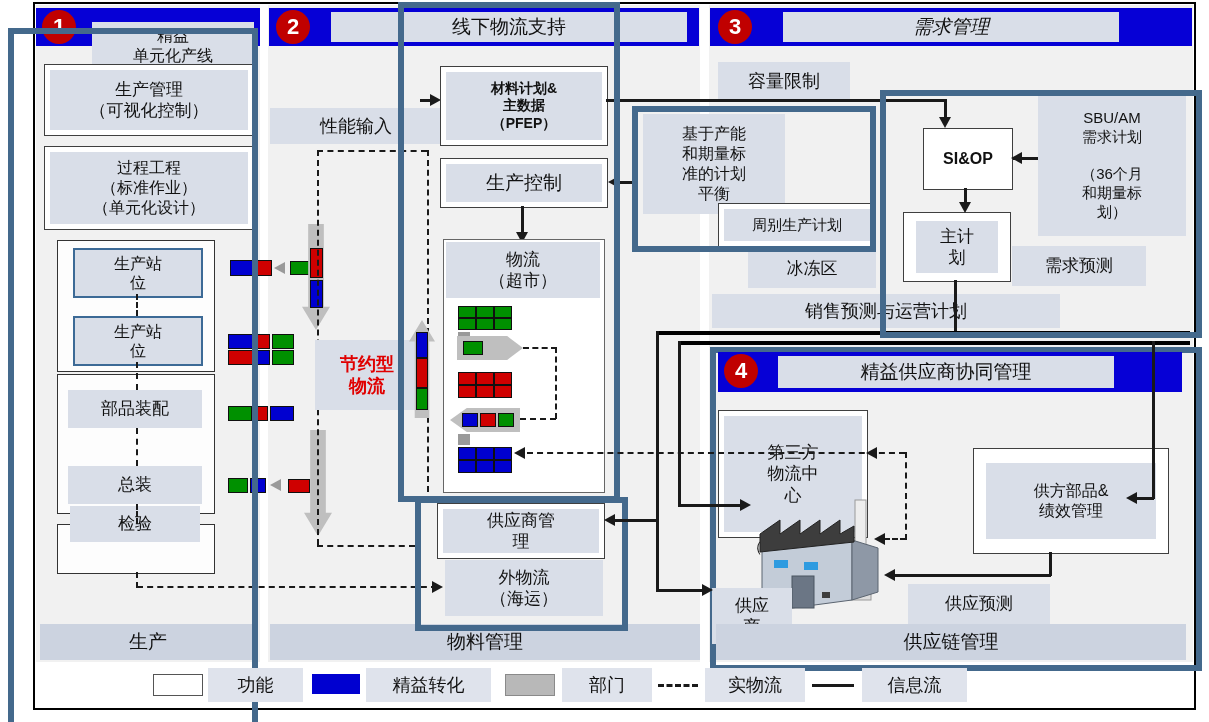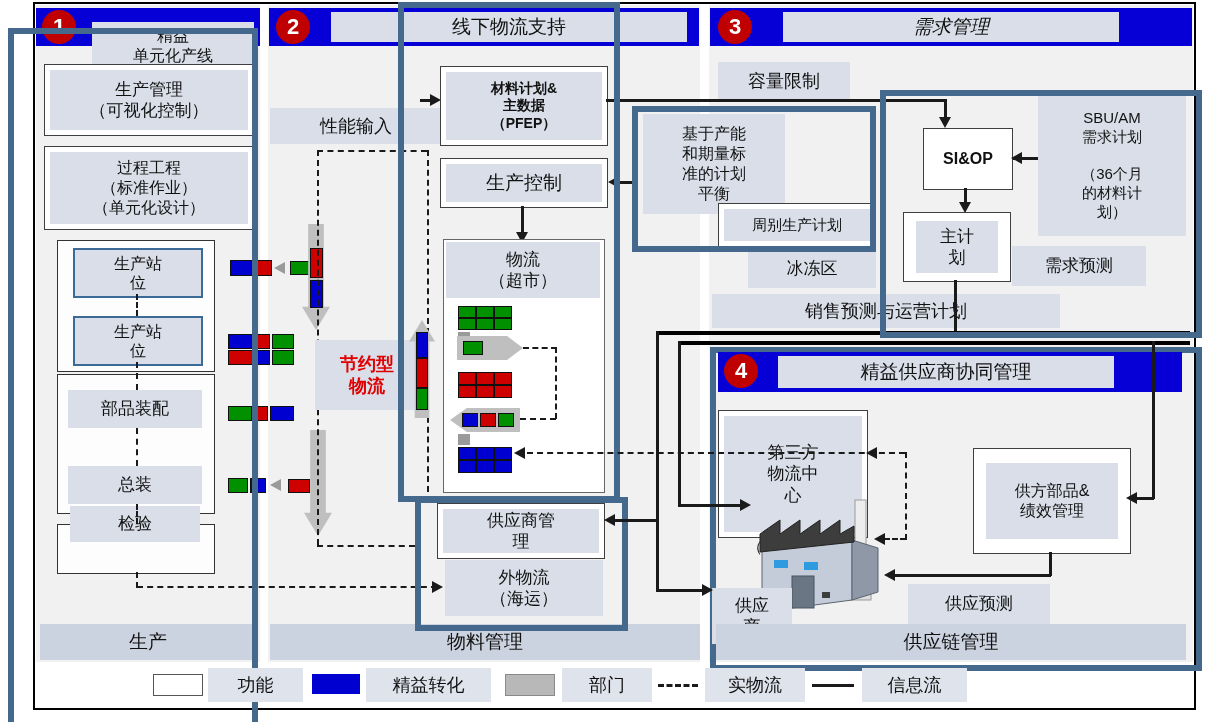--- a/index.html
+++ b/index.html
@@ -207,21 +207,21 @@
   <div class="abs gbox" style="left:712px;top:294px;width:348px;height:34px;font-size:18px;">销售预测与运营计划</div>
   <div class="abs gbox" style="left:748px;top:250px;width:128px;height:38px;font-size:17px;">冰冻区</div>
 
   <div class="abs wbox" style="left:923px;top:128px;width:88px;height:60px;background:#fff;display:flex;align-items:center;justify-content:center;">
     <span style="font-size:16px;font-weight:bold;">SI&amp;OP</span>
   </div>
   <div class="abs gbox" style="left:1038px;top:94px;width:148px;height:142px;font-size:15px;">SBU/AM
 需求计划
 
 （36个月
-的材料计
+和期量标
 划）</div>
   <div class="abs wbox" style="left:903px;top:212px;width:106px;height:68px;">
     <div class="inner" style="inset:8px 12px;font-size:17px;">主计
 划</div>
   </div>
   <div class="abs gbox" style="left:1012px;top:246px;width:134px;height:40px;font-size:17px;">需求预测</div>
 
   <div class="abs hl" style="left:606px;top:99px;width:339px;"></div>
   <div class="abs vl" style="left:944px;top:99px;height:20px;"></div>
   <div class="abs tr-d" style="left:939px;top:117px;"></div>
@@ -262,21 +262,21 @@
     <path d="M8,64 L8,46 L28,32 L28,46 L48,32 L48,46 L68,32 L68,46 L88,32 L88,46 L102,38 L102,54 L8,64 Z" fill="#3d3d3d" stroke="#222"></path>
     <rect x="22" y="72" width="14" height="8" fill="#2e9be0"></rect>
     <rect x="52" y="74" width="14" height="8" fill="#2e9be0"></rect>
     <rect x="40" y="88" width="22" height="32" fill="#6b7685" stroke="#4a5460"></rect>
     <rect x="70" y="104" width="8" height="6" fill="#3d3d3d"></rect>
   </svg>
 
   <div class="abs gbox" style="left:712px;top:588px;width:80px;height:56px;font-size:17px;">供应
 商</div>
 
-  <div class="abs wbox" style="left:973px;top:448px;width:156px;height:104px;">
+  <div class="abs wbox" style="left:973px;top:448px;width:156px;height:104px;padding-left:38px;">
     <div class="inner" style="inset:14px 12px;font-size:16px;">供方部品&amp;
 绩效管理</div>
   </div>
   <div class="abs gbox" style="left:908px;top:584px;width:142px;height:40px;font-size:17px;">供应预测</div>
 
   <div class="abs gbox" style="left:716px;top:624px;width:470px;height:36px;font-size:19px;background:#ccd3e0;">供应链管理</div>
 
   <div class="abs vl" style="left:656px;top:331px;height:259px;"></div>
   <div class="abs hl" style="left:614px;top:519px;width:44px;"></div>
   <div class="abs tr-l" style="left:604px;top:514px;"></div>

